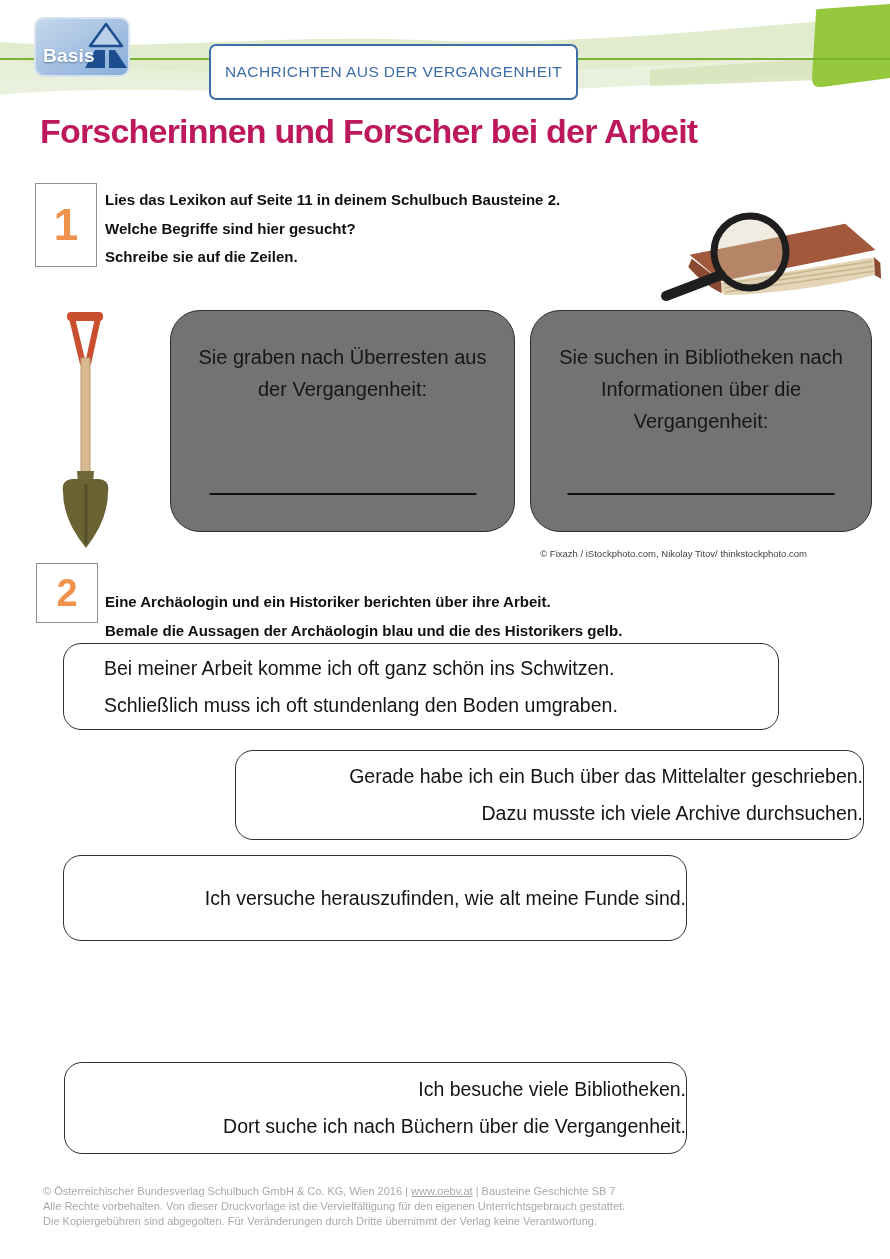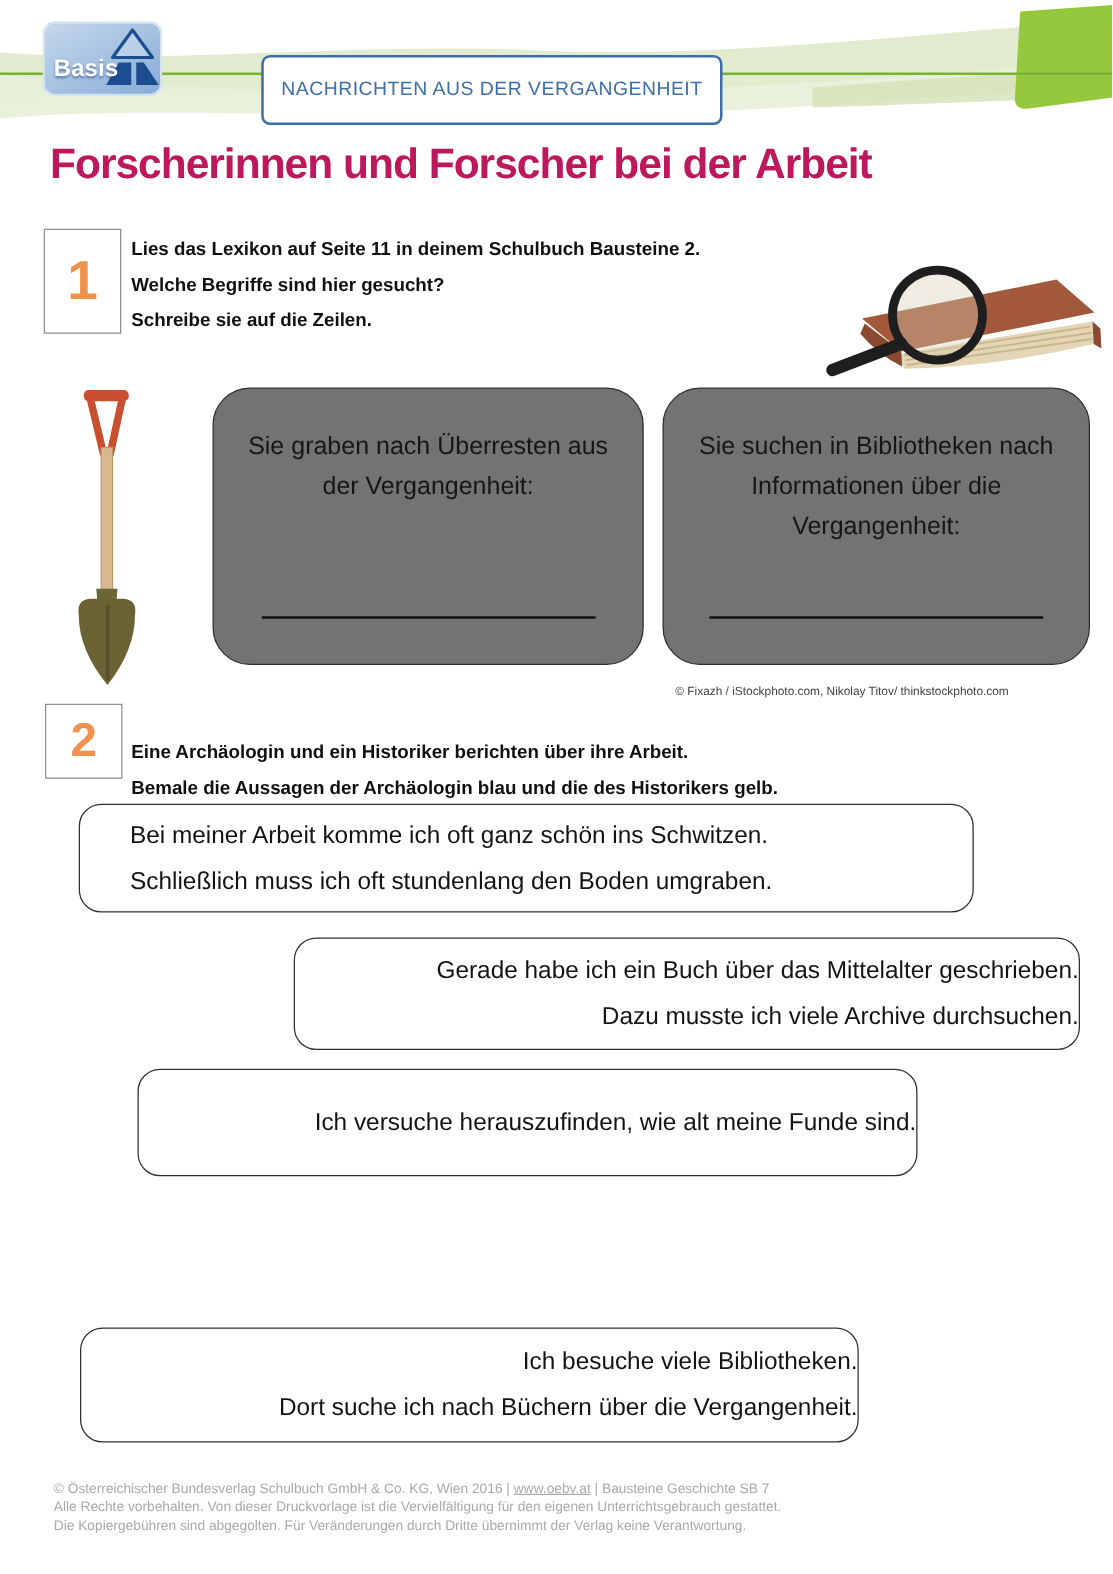--- a/index.html
+++ b/index.html
@@ -40,21 +40,21 @@
 
   .credit{position:absolute;left:470px;top:548px;width:337px;text-align:right;
           font-size:9.5px;color:#3f3f3f;}
 
   
   .stmt{position:absolute;border:1.5px solid #2e2e2e;border-radius:18px;background:#fff;
         display:flex;flex-direction:column;justify-content:center;
         font-size:19.5px;line-height:37px;text-align:right;color:#141414;}
   .stmt1{left:63px;top:643px;width:716px;height:87px;text-align:left;padding-left:40px;box-sizing:border-box;}
   .stmt2{left:235px;top:750px;width:627px;height:88px;}
-  .stmt3{left:63px;top:855px;width:622px;height:84px;margin-left:47px;}
+  .stmt3{left:63px;top:855px;width:622px;height:84px;}
   .stmt4{left:238px;top:960px;width:624px;height:88px;}
   .stmt5{left:64px;top:1062px;width:621px;height:90px;}
 
   
   .shovel{position:absolute;left:50px;top:308px;}
   .book{position:absolute;left:622px;top:210px;}
 
   
   .footer{position:absolute;left:43px;top:1184px;font-size:11px;line-height:14.8px;color:#A9A9A9;}
   .footer a{color:#A9A9A9;text-decoration:underline;cursor:pointer;}

